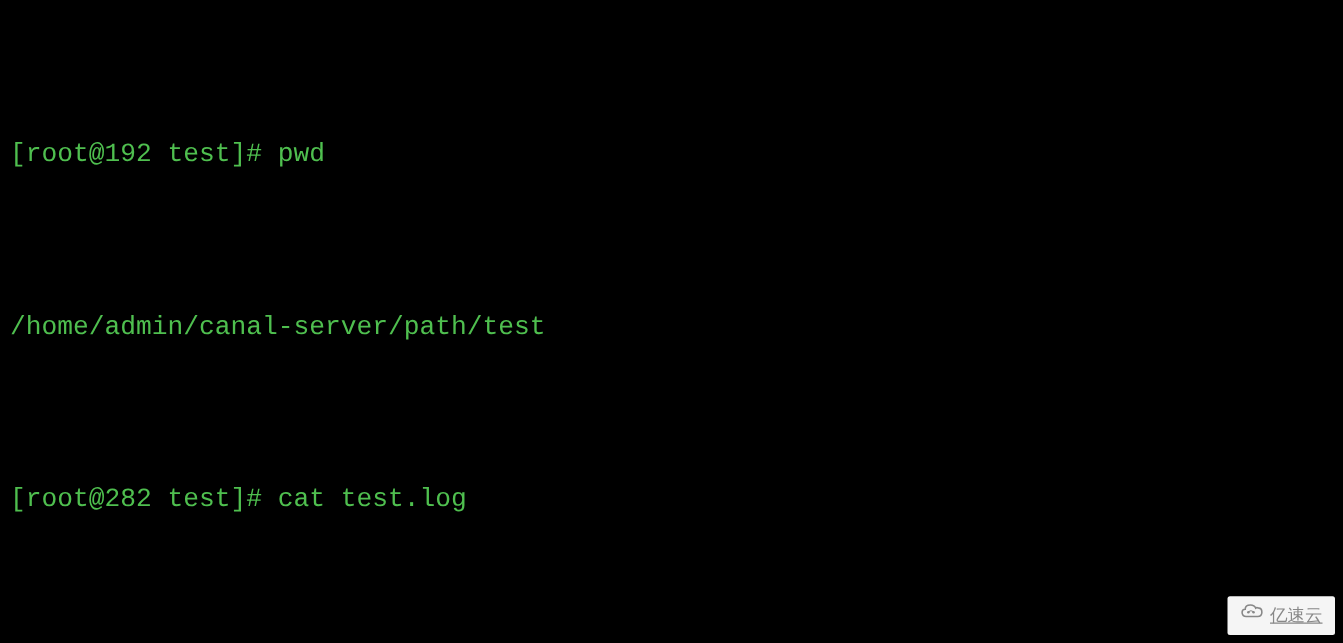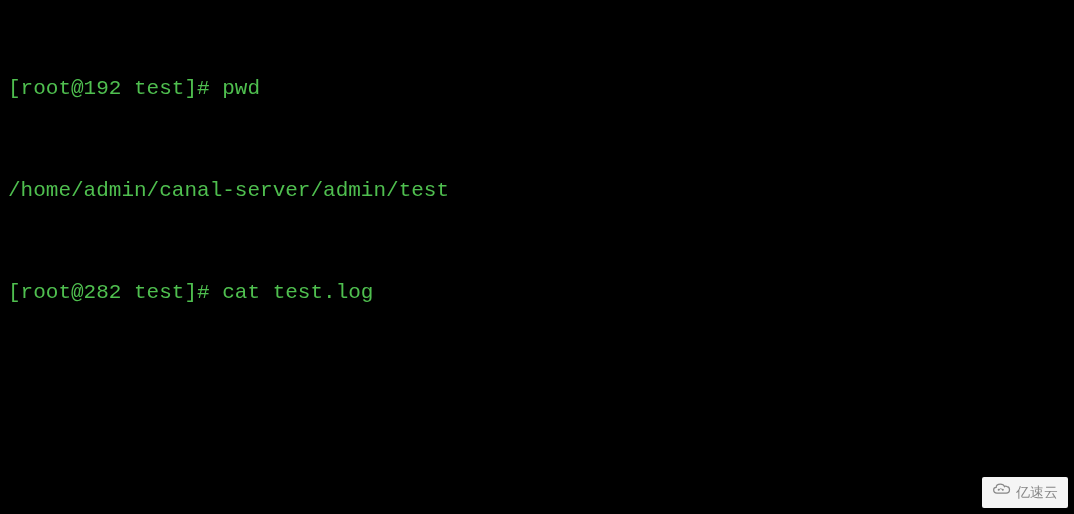--- a/index.html
+++ b/index.html
@@ -18,49 +18,51 @@
       position: relative;
       overflow: hidden;
     }
     .terminal {
       white-space: pre-wrap;
       word-break: break-all;
       color: #4fbf4f;
     }
     .line {
       display: block;
+      margin-top: 36px;
     }
     .watermark {
       position: absolute;
       bottom: 6px;
       right: 6px;
       background: #f5f5f5;
       color: #888;
       font-family: sans-serif;
       font-size: 14px;
       padding: 4px 10px;
       border-radius: 2px;
       display: flex;
       align-items: center;
       gap: 4px;
+      text-decoration: underline;
     }
     .watermark svg {
       width: 20px;
       height: 16px;
       fill: none;
       stroke: #888;
       stroke-width: 1.5;
     }
   </style>
 </head>
 <body>
 
 <div class="terminal">
   <span class="line">[root@192 test]# pwd</span>
-  <span class="line">/home/admin/canal-server/admin/test</span>
+  <span class="line">/home/admin/canal-server/path/test</span>
   <span class="line">[root@282 test]# cat test.log</span>
   
   
   
 </div>
 
 <div class="watermark">
   <span>
     <svg viewBox="0 0 24 16">
       <path d="M6 13 Q2 13 2 9 Q2 6 5 6 Q5 2 10 2 Q14 2 15 5 Q16 4 18 5 Q21 5 21 9 Q21 13 17 13 Z"></path>

